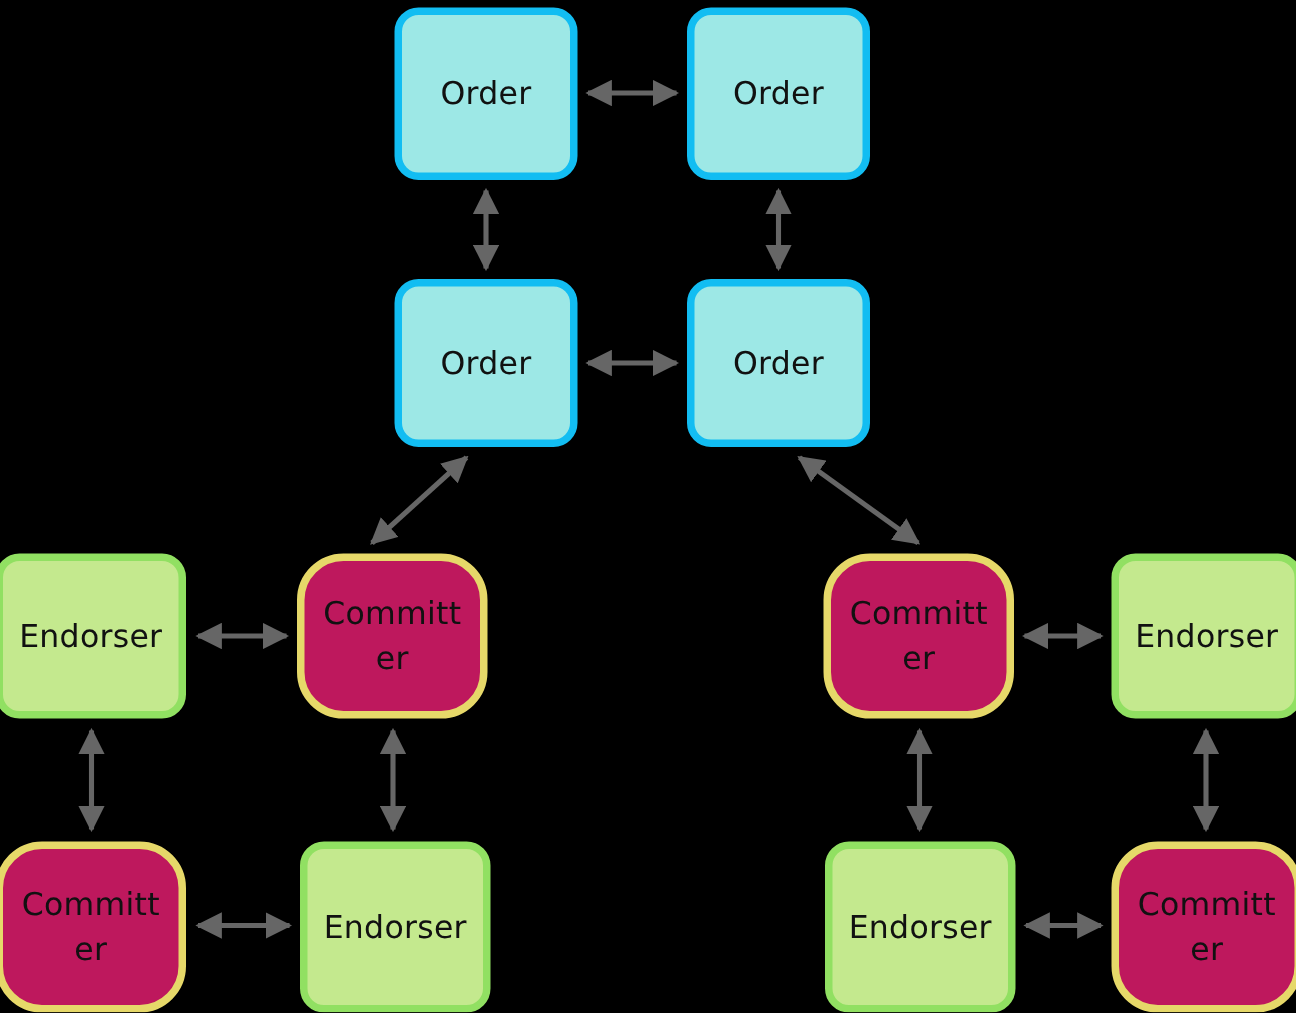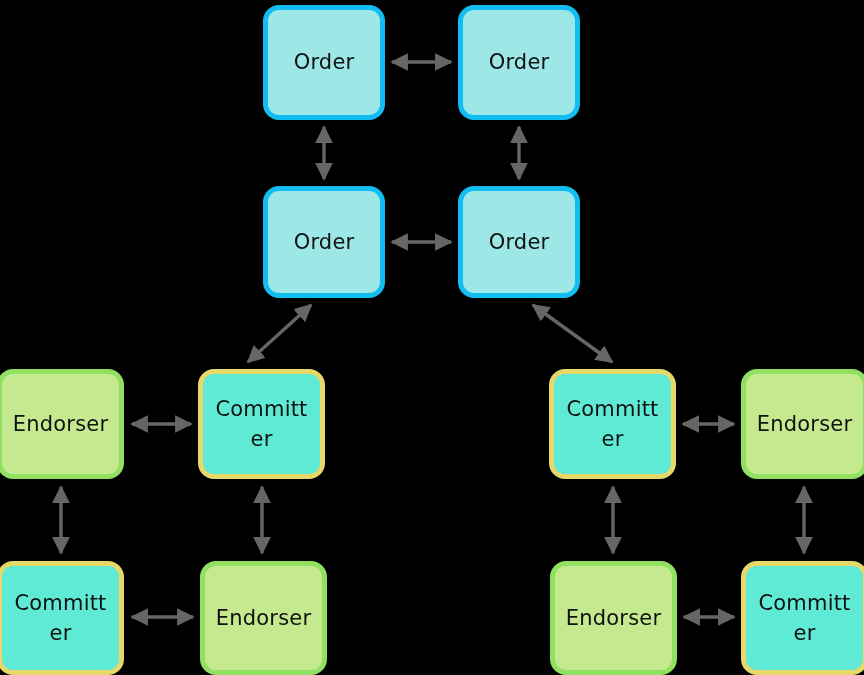--- a/index.html
+++ b/index.html
@@ -48,22 +48,23 @@
   }
   .node-label {
     display: block;
     width: 100%;
   }
   .node.order {
     background: #9DE8E6;
     border-color: #12BDF2;
   }
   .node.committer {
-    background: #5eead4;
+    background: #be185d;
     border-color: #E6D869;
+    border-radius: 31px;
   }
   .node.endorser {
     background: #C4E98E;
     border-color: #91E062;
   }
 </style>
 </head>
 <body>
 
 <div id="canvas">

